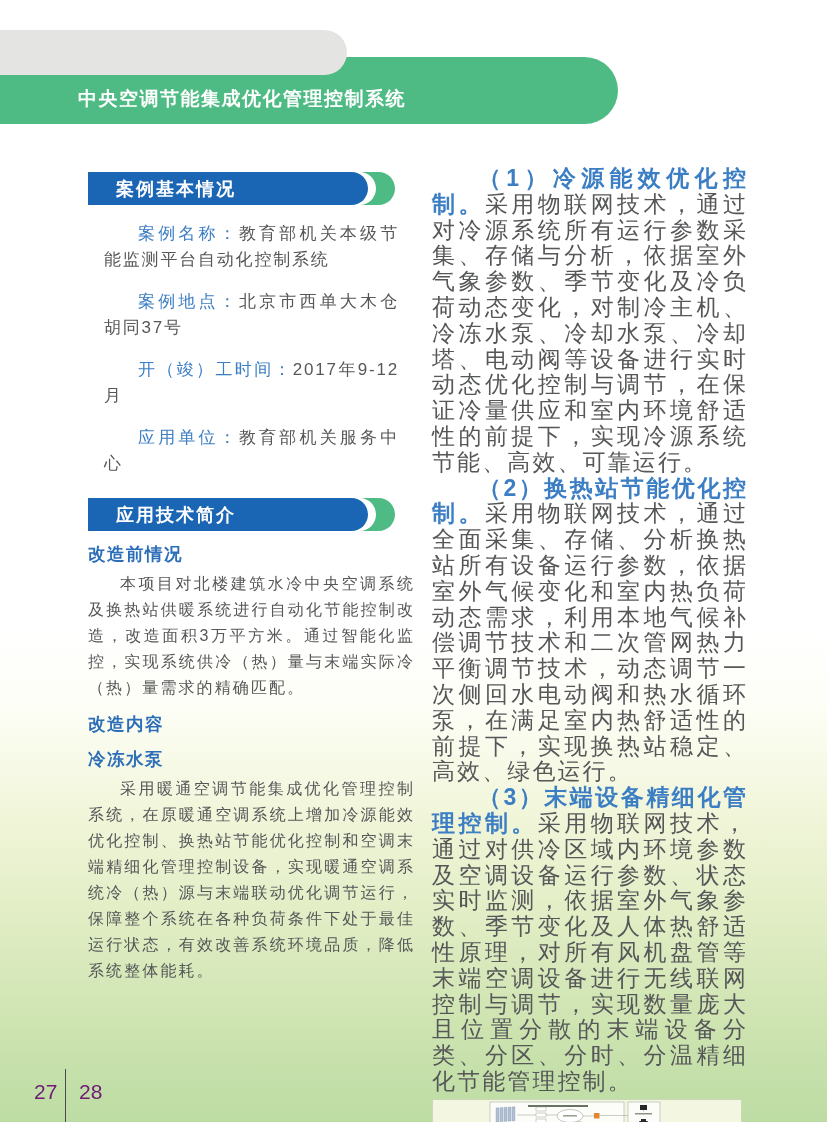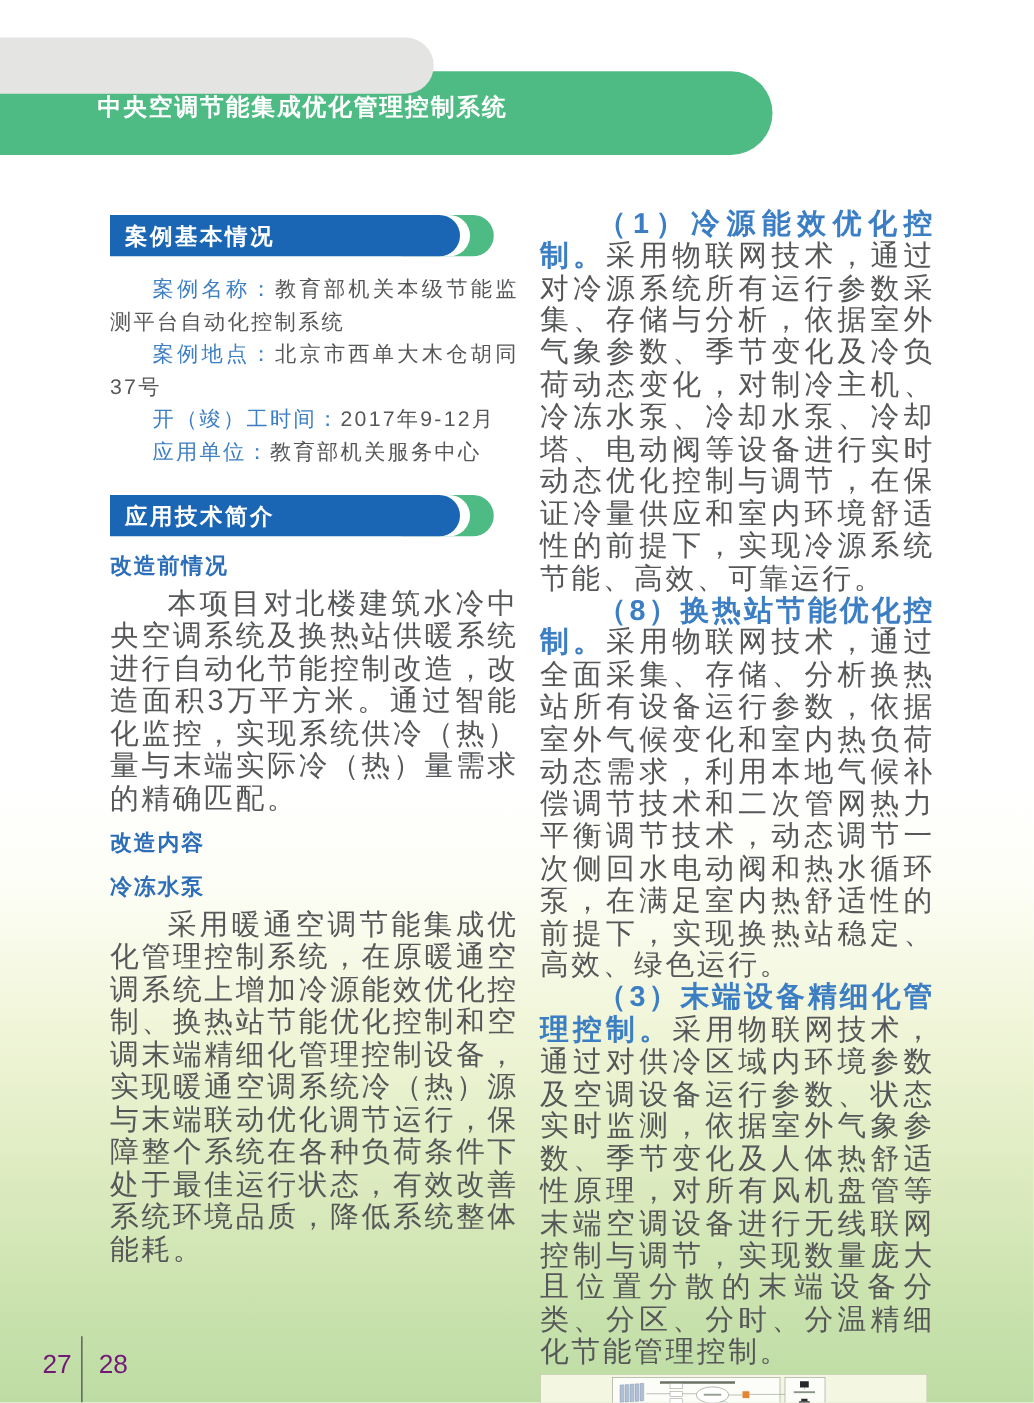--- a/index.html
+++ b/index.html
@@ -4,41 +4,41 @@
 <style>
   html,body{margin:0;padding:0;}
   body{width:827px;height:1122px;position:relative;overflow:hidden;
        font-family:"Liberation Sans","DejaVu Sans",sans-serif;
        background:linear-gradient(180deg,#ffffff 0%,#ffffff 56%,#fdfef6 63%,#f2f6db 72%,#e1edc4 82%,#cce3af 92%,#bddca4 100%);}
   
   .gray-bar{position:absolute;left:0;top:30px;width:347px;height:45px;background:#e4e4e2;
             border-radius:0 23px 23px 0;z-index:3;}
   .green-bar{position:absolute;left:0;top:57px;width:618px;height:67px;background:#4fbb84;
              border-radius:0 34px 34px 0;z-index:2;}
-  .green-bar .title{position:absolute;left:78px;top:16px;color:#ffffff;font-size:19px;
+  .green-bar .title{position:absolute;left:78px;top:29px;color:#ffffff;font-size:19px;
                     font-weight:bold;letter-spacing:1.5px;white-space:nowrap;}
   
   .col-left{position:absolute;left:88px;top:172px;width:327px;}
   .col-right{position:absolute;left:432px;top:166px;width:316px;}
   
   .sec-bar{position:relative;height:33px;width:307px;}
   .sec-bar .green-tip{position:absolute;right:0;top:0;width:74px;height:33px;background:#4fbb84;
                       border-radius:0 17px 17px 0;z-index:1;}
   .sec-bar .white-gap{position:absolute;right:19px;top:0;width:62px;height:33px;background:#ffffff;
                       border-radius:0 17px 17px 0;z-index:2;}
   .sec-bar .blue-pill{position:absolute;left:0;top:0;width:280px;height:33px;background:#1b66b4;
                       border-radius:0 17px 17px 0;z-index:3;display:flex;align-items:center;}
-  .sec-bar .blue-pill span{color:#ffffff;font-size:18px;font-weight:bold;letter-spacing:2px;padding-left:12px;}
-  
-  .field{margin:0;font-size:17px;line-height:26px;letter-spacing:1.8px;color:#565759;
+  .sec-bar .blue-pill span{color:#ffffff;font-size:18px;font-weight:bold;letter-spacing:2px;padding-left:28px;}
+  
+  .field{margin:16px;font-size:17px;line-height:26px;letter-spacing:1.8px;color:#565759;
          text-indent:2em;text-align:justify;}
   .field .lbl{color:#3c7ec4;}
   .fields{margin-top:14px;margin-bottom:21px;}
   .subhead{margin:11px 0 5px 0;font-size:17.5px;font-weight:bold;color:#2d6eb8;letter-spacing:1.5px;}
-  .body-p{margin:0 0 6px 0;font-size:23px;line-height:26px;letter-spacing:2.1px;color:#565759;
+  .body-p{margin:0 0 6px 0;font-size:16px;line-height:26px;letter-spacing:2.1px;color:#565759;
           text-indent:2em;text-align:justify;}
   .para{margin:0;font-size:23px;line-height:25.8px;letter-spacing:2.1px;color:#565759;
         text-indent:2em;text-align:justify;}
   .para .lead{color:#3c7ec4;font-weight:bold;}
   
   .figure{margin-top:4px;width:310px;}
   .fig-caption{margin-top:2px;width:310px;text-align:center;font-size:13.5px;color:#47484a;
                letter-spacing:0.5px;font-style:italic;}
   
   .pn{position:absolute;top:1080px;font-size:21px;color:#701a75;}
@@ -85,21 +85,21 @@
 
   <h3 class="subhead">冷冻水泵</h3>
   <p class="body-p">采用暖通空调节能集成优化管理控制系统，在原暖通空调系统上增加冷源能效优化控制、换热站节能优化控制和空调末端精细化管理控制设备，实现暖通空调系统冷（热）源与末端联动优化调节运行，保障整个系统在各种负荷条件下处于最佳运行状态，有效改善系统环境品质，降低系统整体能耗。</p>
 
 </div>
 
 <div class="col-right">
 
   <p class="para"><span class="lead">（1）冷源能效优化控制。</span><span>采用物联网技术，通过对冷源系统所有运行参数采集、存储与分析，依据室外气象参数、季节变化及冷负荷动态变化，对制冷主机、冷冻水泵、冷却水泵、冷却塔、电动阀等设备进行实时动态优化控制与调节，在保证冷量供应和室内环境舒适性的前提下，实现冷源系统节能、高效、可靠运行。</span></p>
 
-  <p class="para"><span class="lead">（8）换热站节能优化控制。</span><span>采用物联网技术，通过全面采集、存储、分析换热站所有设备运行参数，依据室外气候变化和室内热负荷动态需求，利用本地气候补偿调节技术和二次管网热力平衡调节技术，动态调节一次侧回水电动阀和热水循环泵，在满足室内热舒适性的前提下，实现换热站稳定、高效、绿色运行。</span></p>
+  <p class="para"><span class="lead">（2）换热站节能优化控制。</span><span>采用物联网技术，通过全面采集、存储、分析换热站所有设备运行参数，依据室外气候变化和室内热负荷动态需求，利用本地气候补偿调节技术和二次管网热力平衡调节技术，动态调节一次侧回水电动阀和热水循环泵，在满足室内热舒适性的前提下，实现换热站稳定、高效、绿色运行。</span></p>
 
   <p class="para"><span class="lead">（3）末端设备精细化管理控制。</span><span>采用物联网技术，通过对供冷区域内环境参数及空调设备运行参数、状态实时监测，依据室外气象参数、季节变化及人体热舒适性原理，对所有风机盘管等末端空调设备进行无线联网控制与调节，实现数量庞大且位置分散的末端设备分类、分区、分时、分温精细化节能管理控制。</span></p>
 
   <div class="figure">
     <svg viewBox="0 0 310 186" width="310" height="186" xmlns="http://www.w3.org/2000/svg">
       <defs>
         <g id="srv">
             <rect width="15" height="20" fill="#1c1e20"></rect>
             <line x1="2" y1="5" x2="13" y2="5" stroke="#6f7478" stroke-width="1"></line>
             <line x1="2" y1="9" x2="13" y2="9" stroke="#6f7478" stroke-width="1"></line>

